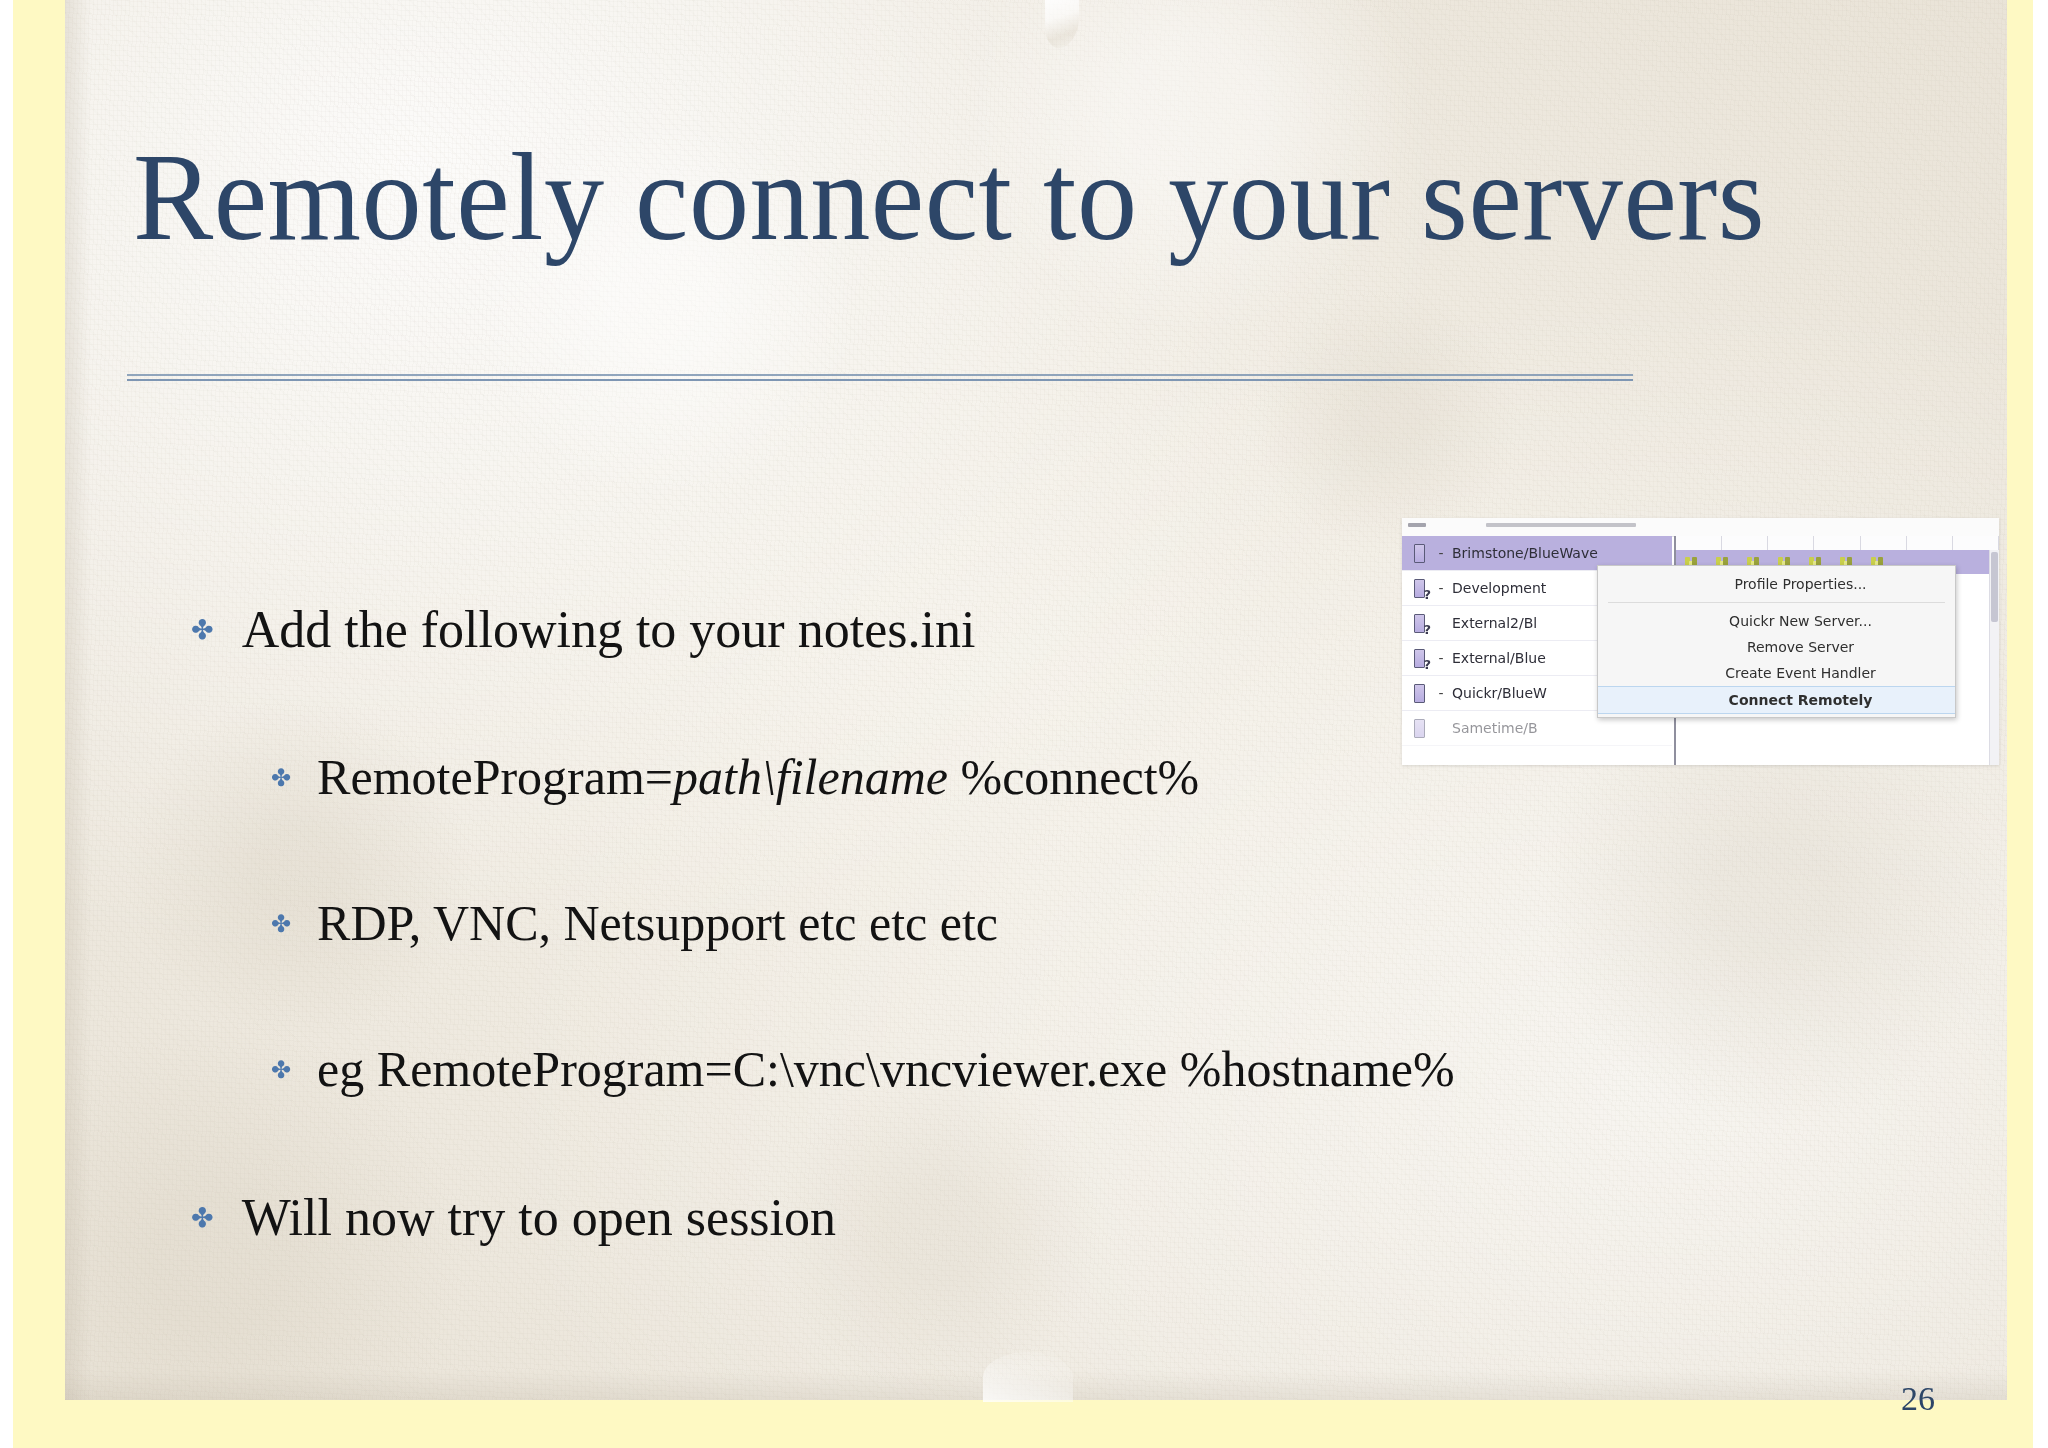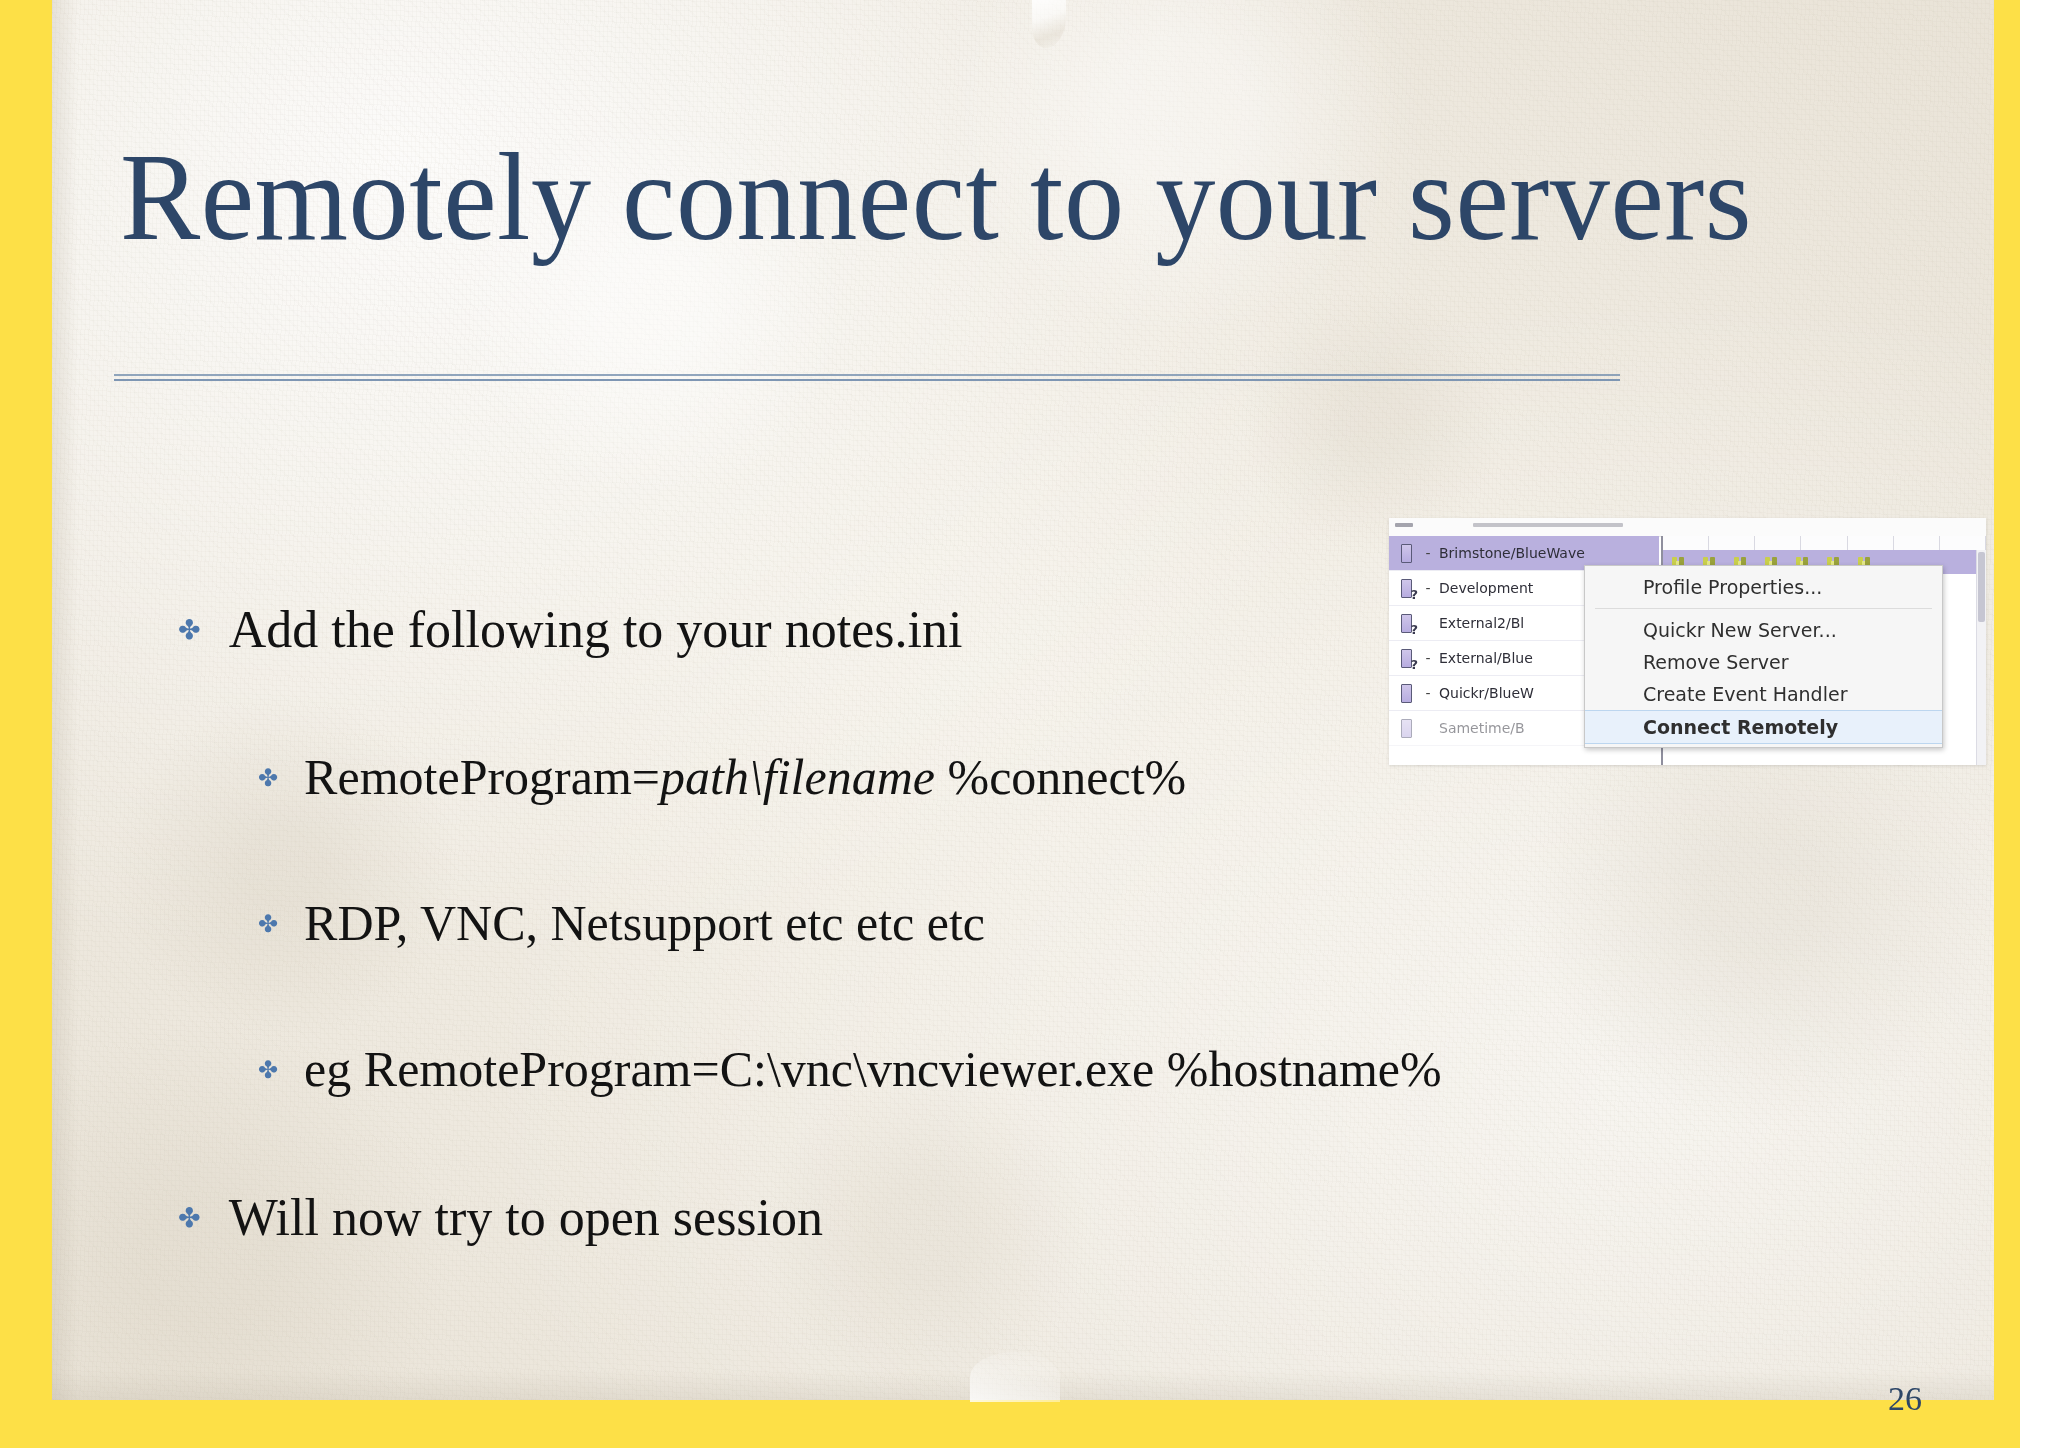--- a/index.html
+++ b/index.html
@@ -4,23 +4,24 @@
 <style>
   html, body {
     margin: 0;
     padding: 0;
     background: #ffffff;
   }
   #slide {
     position: relative;
     width: 2020px;
     height: 1448px;
-    background: #fde047;
+    background: #fef9c3;
     overflow: hidden;
     font-family: "Liberation Serif", "DejaVu Serif", serif;
+    margin-left: 13px;
   }
 
   
   .paper {
     position: absolute;
     left: 52px;
     top: 0px;
     width: 1942px;
     height: 1400px;
     background:
@@ -240,24 +241,25 @@
     left: 195px;
     top: 47px;
     width: 357px;
     background: #f6f6f6;
     border: 1px solid #c8c8c8;
     box-shadow: 1px 2px 5px rgba(0,0,0,.22);
     padding: 5px 0 3px 0;
   }
   .mi {
     padding: 5px 10px 5px 58px;
-    font-size: 19px;
+    font-size: 14px;
     color: #2f2f2f;
     white-space: nowrap;
     font-family: "DejaVu Sans", sans-serif;
+    text-align: center;
   }
   .mi.hl {
     background: #e8f1fb;
     border-top: 1px solid #bcd6ef;
     border-bottom: 1px solid #bcd6ef;
     font-weight: bold;
   }
   .msep { height: 1px; background: #dcdcdc; margin: 5px 10px 5px 10px; }
 
   .pagenum {

